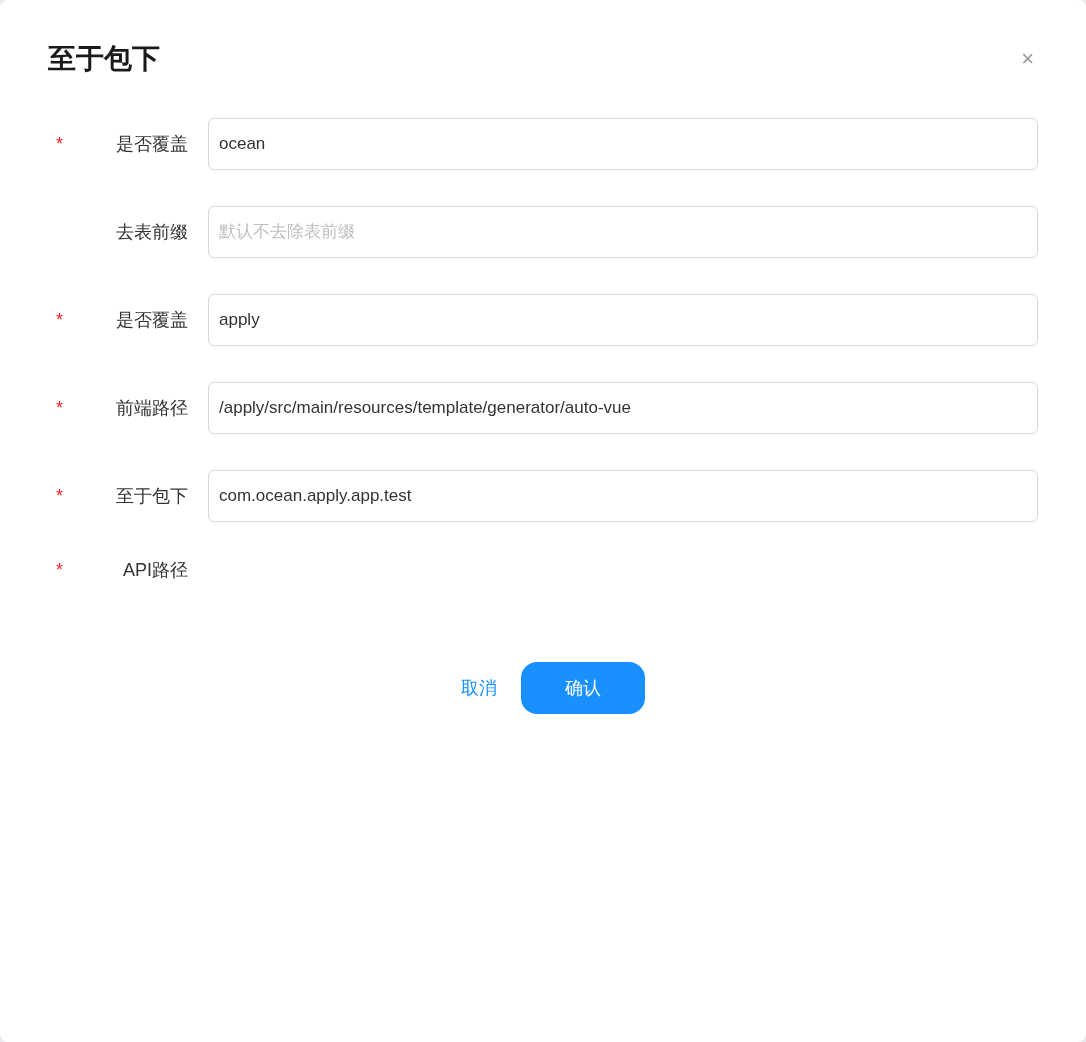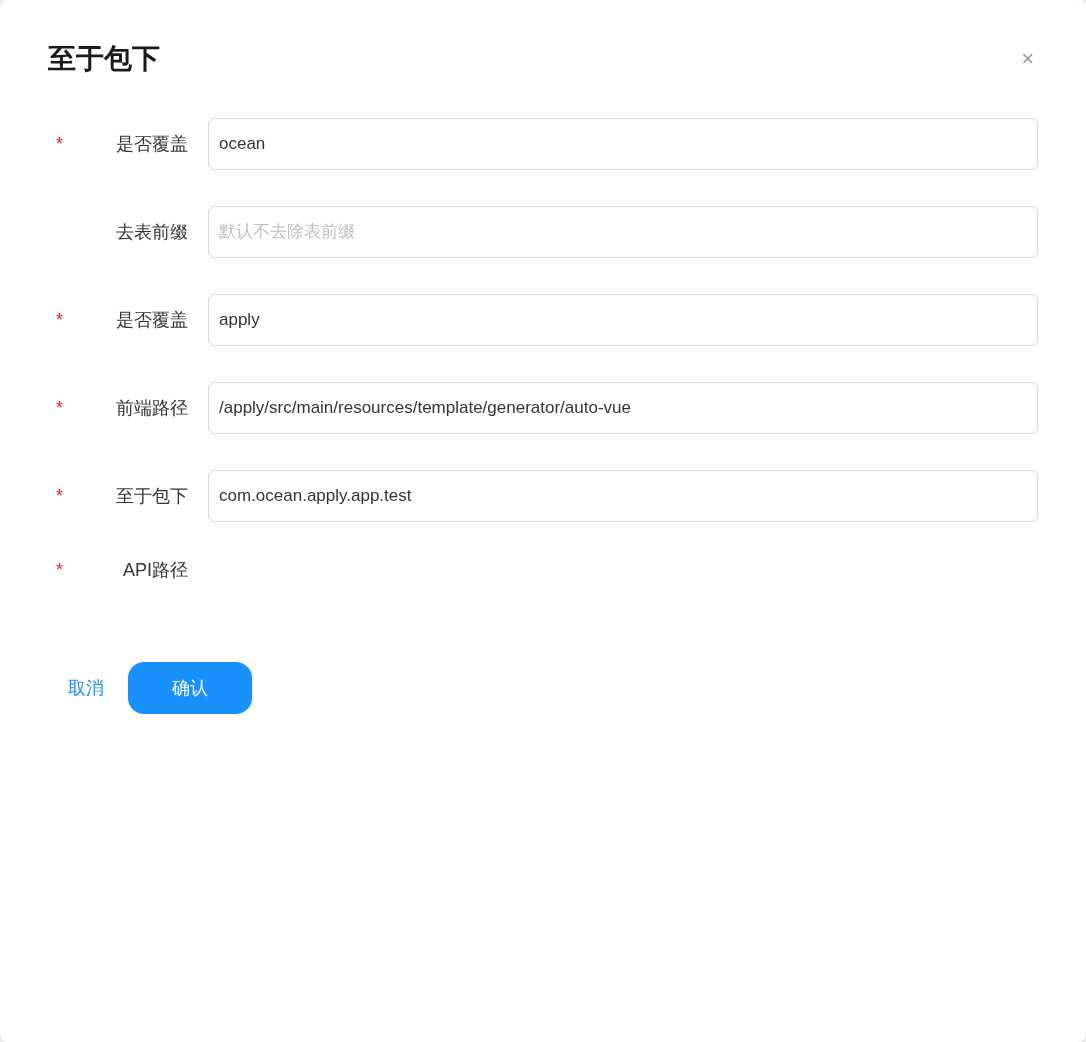--- a/index.html
+++ b/index.html
@@ -133,21 +133,21 @@
       content: '';
       width: 12px;
       height: 12px;
       border-radius: 50%;
       background: #1890ff;
     }
 
     .dialog-footer {
       display: flex;
       align-items: center;
-      justify-content: flex-start;
+      justify-content: center;
       gap: 4px;
       margin-top: 60px;
       padding-top: 20px;
     }
 
     .btn-cancel {
       background: none;
       border: none;
       color: #1890ff;
       font-size: 18px;

